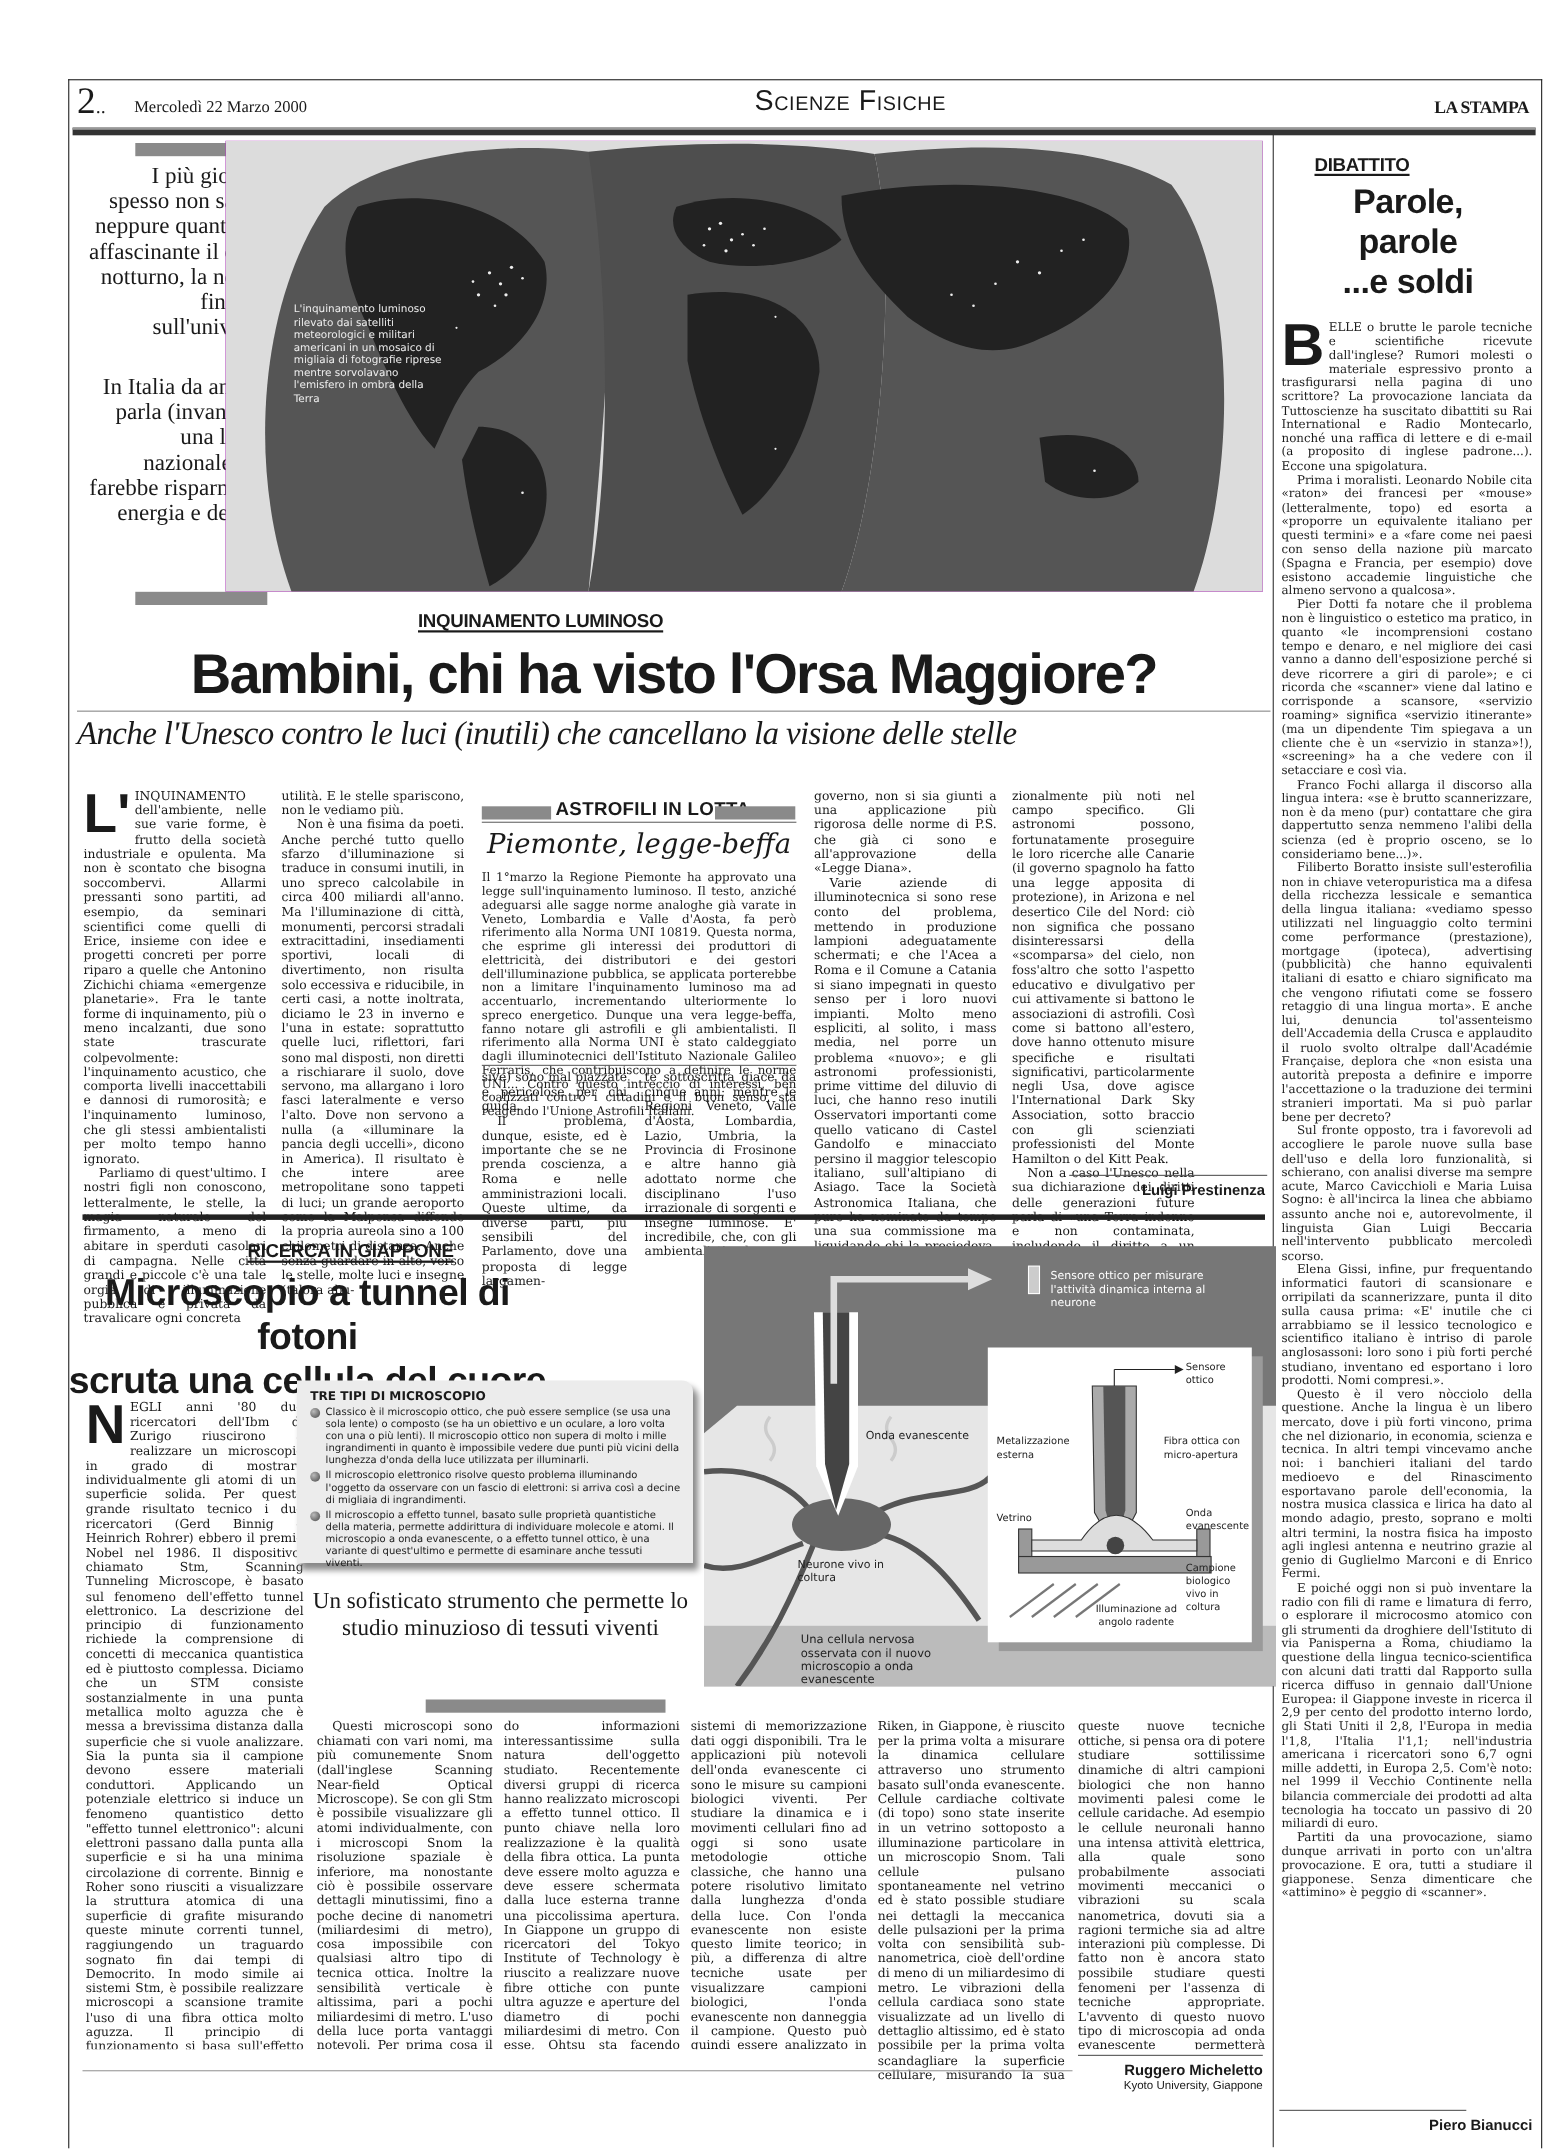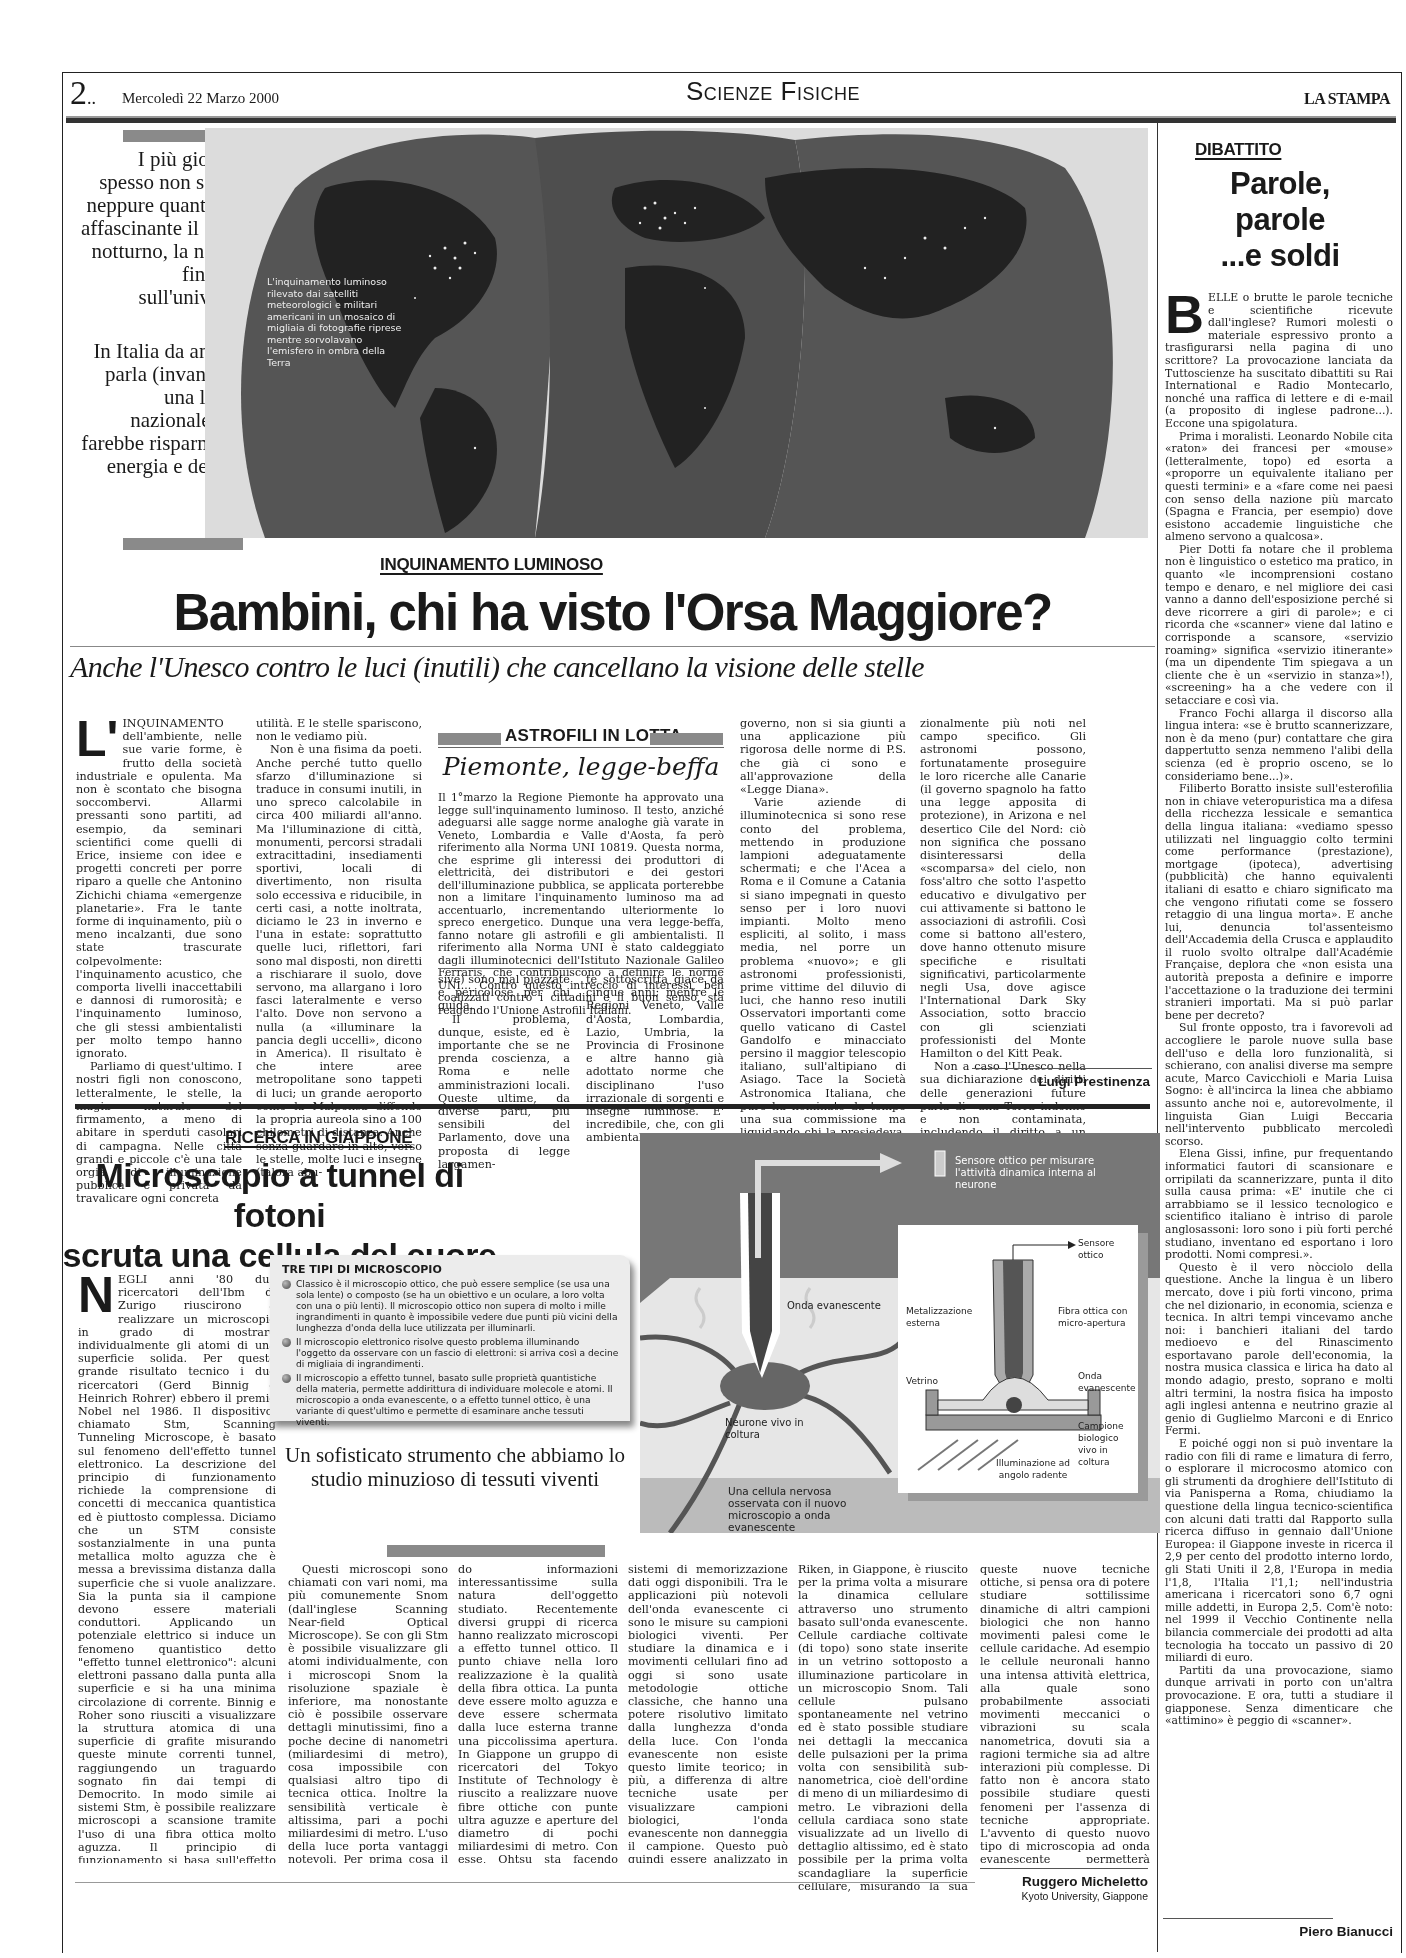--- a/index.html
+++ b/index.html
@@ -182,21 +182,21 @@
 
 <div class="boxmicro" style="left:270px;top:1255px;width:360px;height:166px;">
   <div style="padding:8px 10px 0 12px;">
     <div class="box-title">TRE TIPI DI MICROSCOPIO</div>
     <div class="box-item"><span class="bullet"></span><span>Classico è il microscopio ottico, che può essere semplice (se usa una sola lente) o composto (se ha un obiettivo e un oculare, a loro volta con una o più lenti). Il microscopio ottico non supera di molto i mille ingrandimenti in quanto è impossibile vedere due punti più vicini della lunghezza d'onda della luce utilizzata per illuminarli.</span></div>
     <div class="box-item"><span class="bullet"></span><span>Il microscopio elettronico risolve questo problema illuminando l'oggetto da osservare con un fascio di elettroni: si arriva così a decine di migliaia di ingrandimenti.</span></div>
     <div class="box-item"><span class="bullet"></span><span>Il microscopio a effetto tunnel, basato sulle proprietà quantistiche della materia, permette addirittura di individuare molecole e atomi. Il microscopio a onda evanescente, o a effetto tunnel ottico, è una variante di quest'ultimo e permette di esaminare anche tessuti viventi.</span></div>
   </div>
 </div>
 
-<div class="abs" style="left:280px;top:1443px;width:350px;text-align:center;font-family:'Liberation Serif',serif;font-size:21px;line-height:24px;">Un sofisticato strumento che abbiamo lo studio minuzioso di tessuti viventi</div>
+<div class="abs" style="left:280px;top:1443px;width:350px;text-align:center;font-family:'Liberation Serif',serif;font-size:21px;line-height:24px;">Un sofisticato strumento che permette lo studio minuzioso di tessuti viventi</div>
 <div class="abs" style="left:387px;top:1545px;width:218px;height:12px;background:#8a8a8a;"></div>
 
 <div class="diagram" style="left:640px;top:1133px;width:520px;height:400px;">
   <svg width="520" height="400" viewBox="0 0 520 400">
     <rect width="520" height="400" fill="#777"></rect>
     <polygon points="0,170 30,145 520,145 520,370 0,370" fill="#e6e6e6"></polygon>
     <rect x="0" y="345" width="520" height="55" fill="#bbb"></rect>
     <path d="M0 205 C 40 200, 80 215, 100 245" stroke="#555" stroke-width="5" fill="none"></path>
     <path d="M160 240 C 200 220, 240 230, 260 210" stroke="#555" stroke-width="5" fill="none"></path>
     <path d="M90 270 C 60 280, 30 300, 0 290" stroke="#555" stroke-width="5" fill="none"></path>

